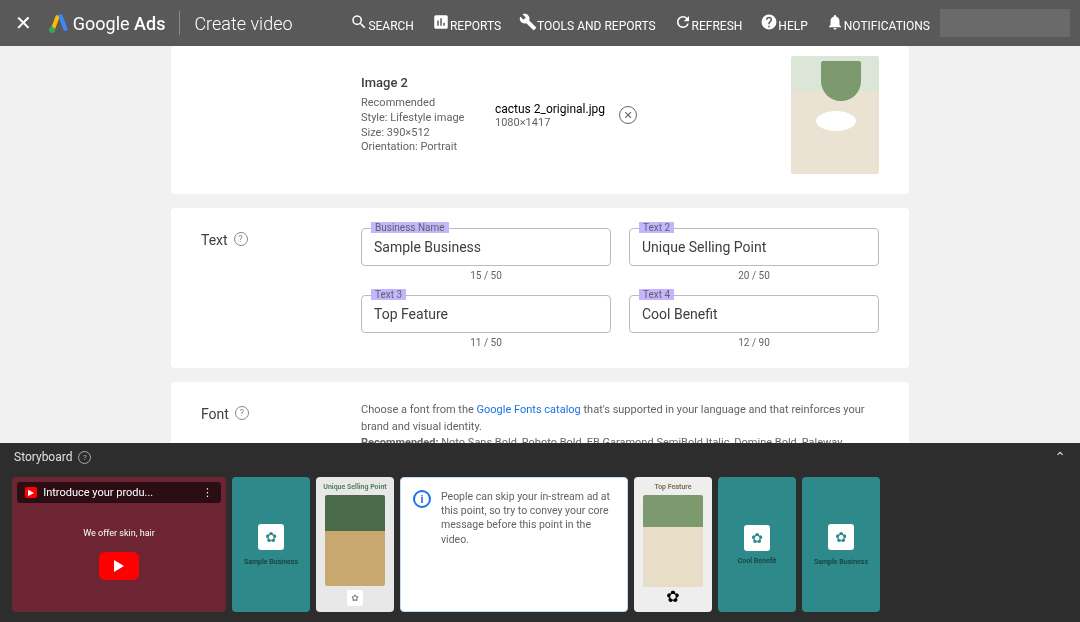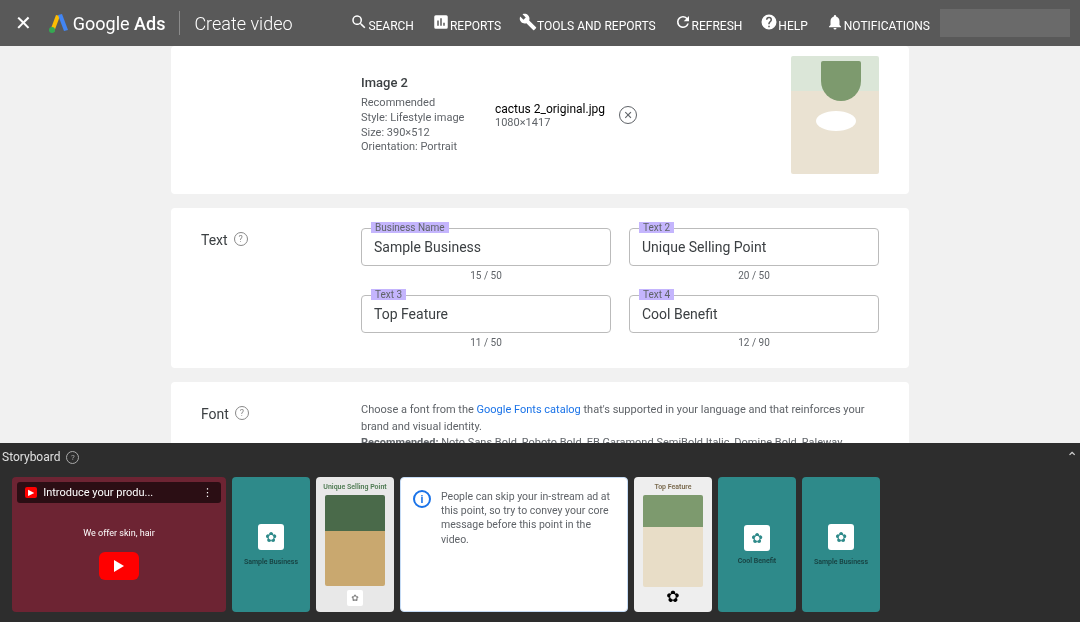--- a/index.html
+++ b/index.html
@@ -37,21 +37,21 @@
 .field-label{position:absolute;top:-6px;left:10px;background:#c4b5fd;padding:0 4px;font-size:10px;color:#5f6368}
 .field{width:100%;border:1px solid #bbb;border-radius:4px;padding:10px 12px;font-size:14px;color:#3c4043;outline:none}
 .counter{font-size:10px;color:#5f6368;text-align:center;margin-top:4px}
 .font-desc{font-size:11px;color:#5f6368;line-height:1.5;margin-bottom:14px}
 .font-desc a{color:#1a73e8;}
 .font-row{display:flex;gap:16px}
 .select-wrap{position:relative;flex:1}
 .select{width:100%;border:1px solid #bbb;border-radius:4px;padding:10px 12px;font-size:14px;color:#3c4043;background:#fff;cursor:pointer}
 .select-caret{position:absolute;right:10px;top:12px;font-size:12px;color:#5f6368}
 .storyboard{position:absolute;bottom:0;left:0;right:0;background:#2d2d2d;height:179px}
-.sb-header{height:28px;display:flex;align-items:center;padding:0 2px;color:#e0e0e0;font-size:12px;gap:6px}
+.sb-header{height:28px;display:flex;align-items:center;padding:0 14px;color:#e0e0e0;font-size:12px;gap:6px}
 .sb-header .spacer{flex:1}
 .sb-help{width:13px;height:13px;border:1px solid #aaa;border-radius:50%;display:inline-flex;align-items:center;justify-content:center;font-size:8px;color:#aaa}
 .chevron{cursor:pointer;font-size:14px;color:#ccc}
 .sb-body{display:flex;gap:6px;padding:6px 12px 12px 12px;height:151px}
 .frame{border-radius:4px;overflow:hidden;position:relative;height:135px}
 .f-video{width:214px;background:#6d2433;display:flex;align-items:center;justify-content:center;flex-direction:column;color:#fff;font-size:12px;text-align:center;padding:8px}
 .f-video .ytbar{position:absolute;top:5px;left:5px;right:5px;background:rgba(0,0,0,0.6);border-radius:3px;padding:4px 8px;font-size:11px;text-align:left;display:flex;align-items:center;gap:6px}
 .ytplay{width:40px;height:28px;background:#f00;border-radius:6px;display:flex;align-items:center;justify-content:center;color:#fff;margin-top:14px}
 .ytplay::after{content:"";border-left:10px solid #fff;border-top:6px solid transparent;border-bottom:6px solid transparent}
 .f-teal{width:78px;background:#2e8a8a;display:flex;align-items:center;justify-content:center;flex-direction:column;gap:8px;text-align:center}

